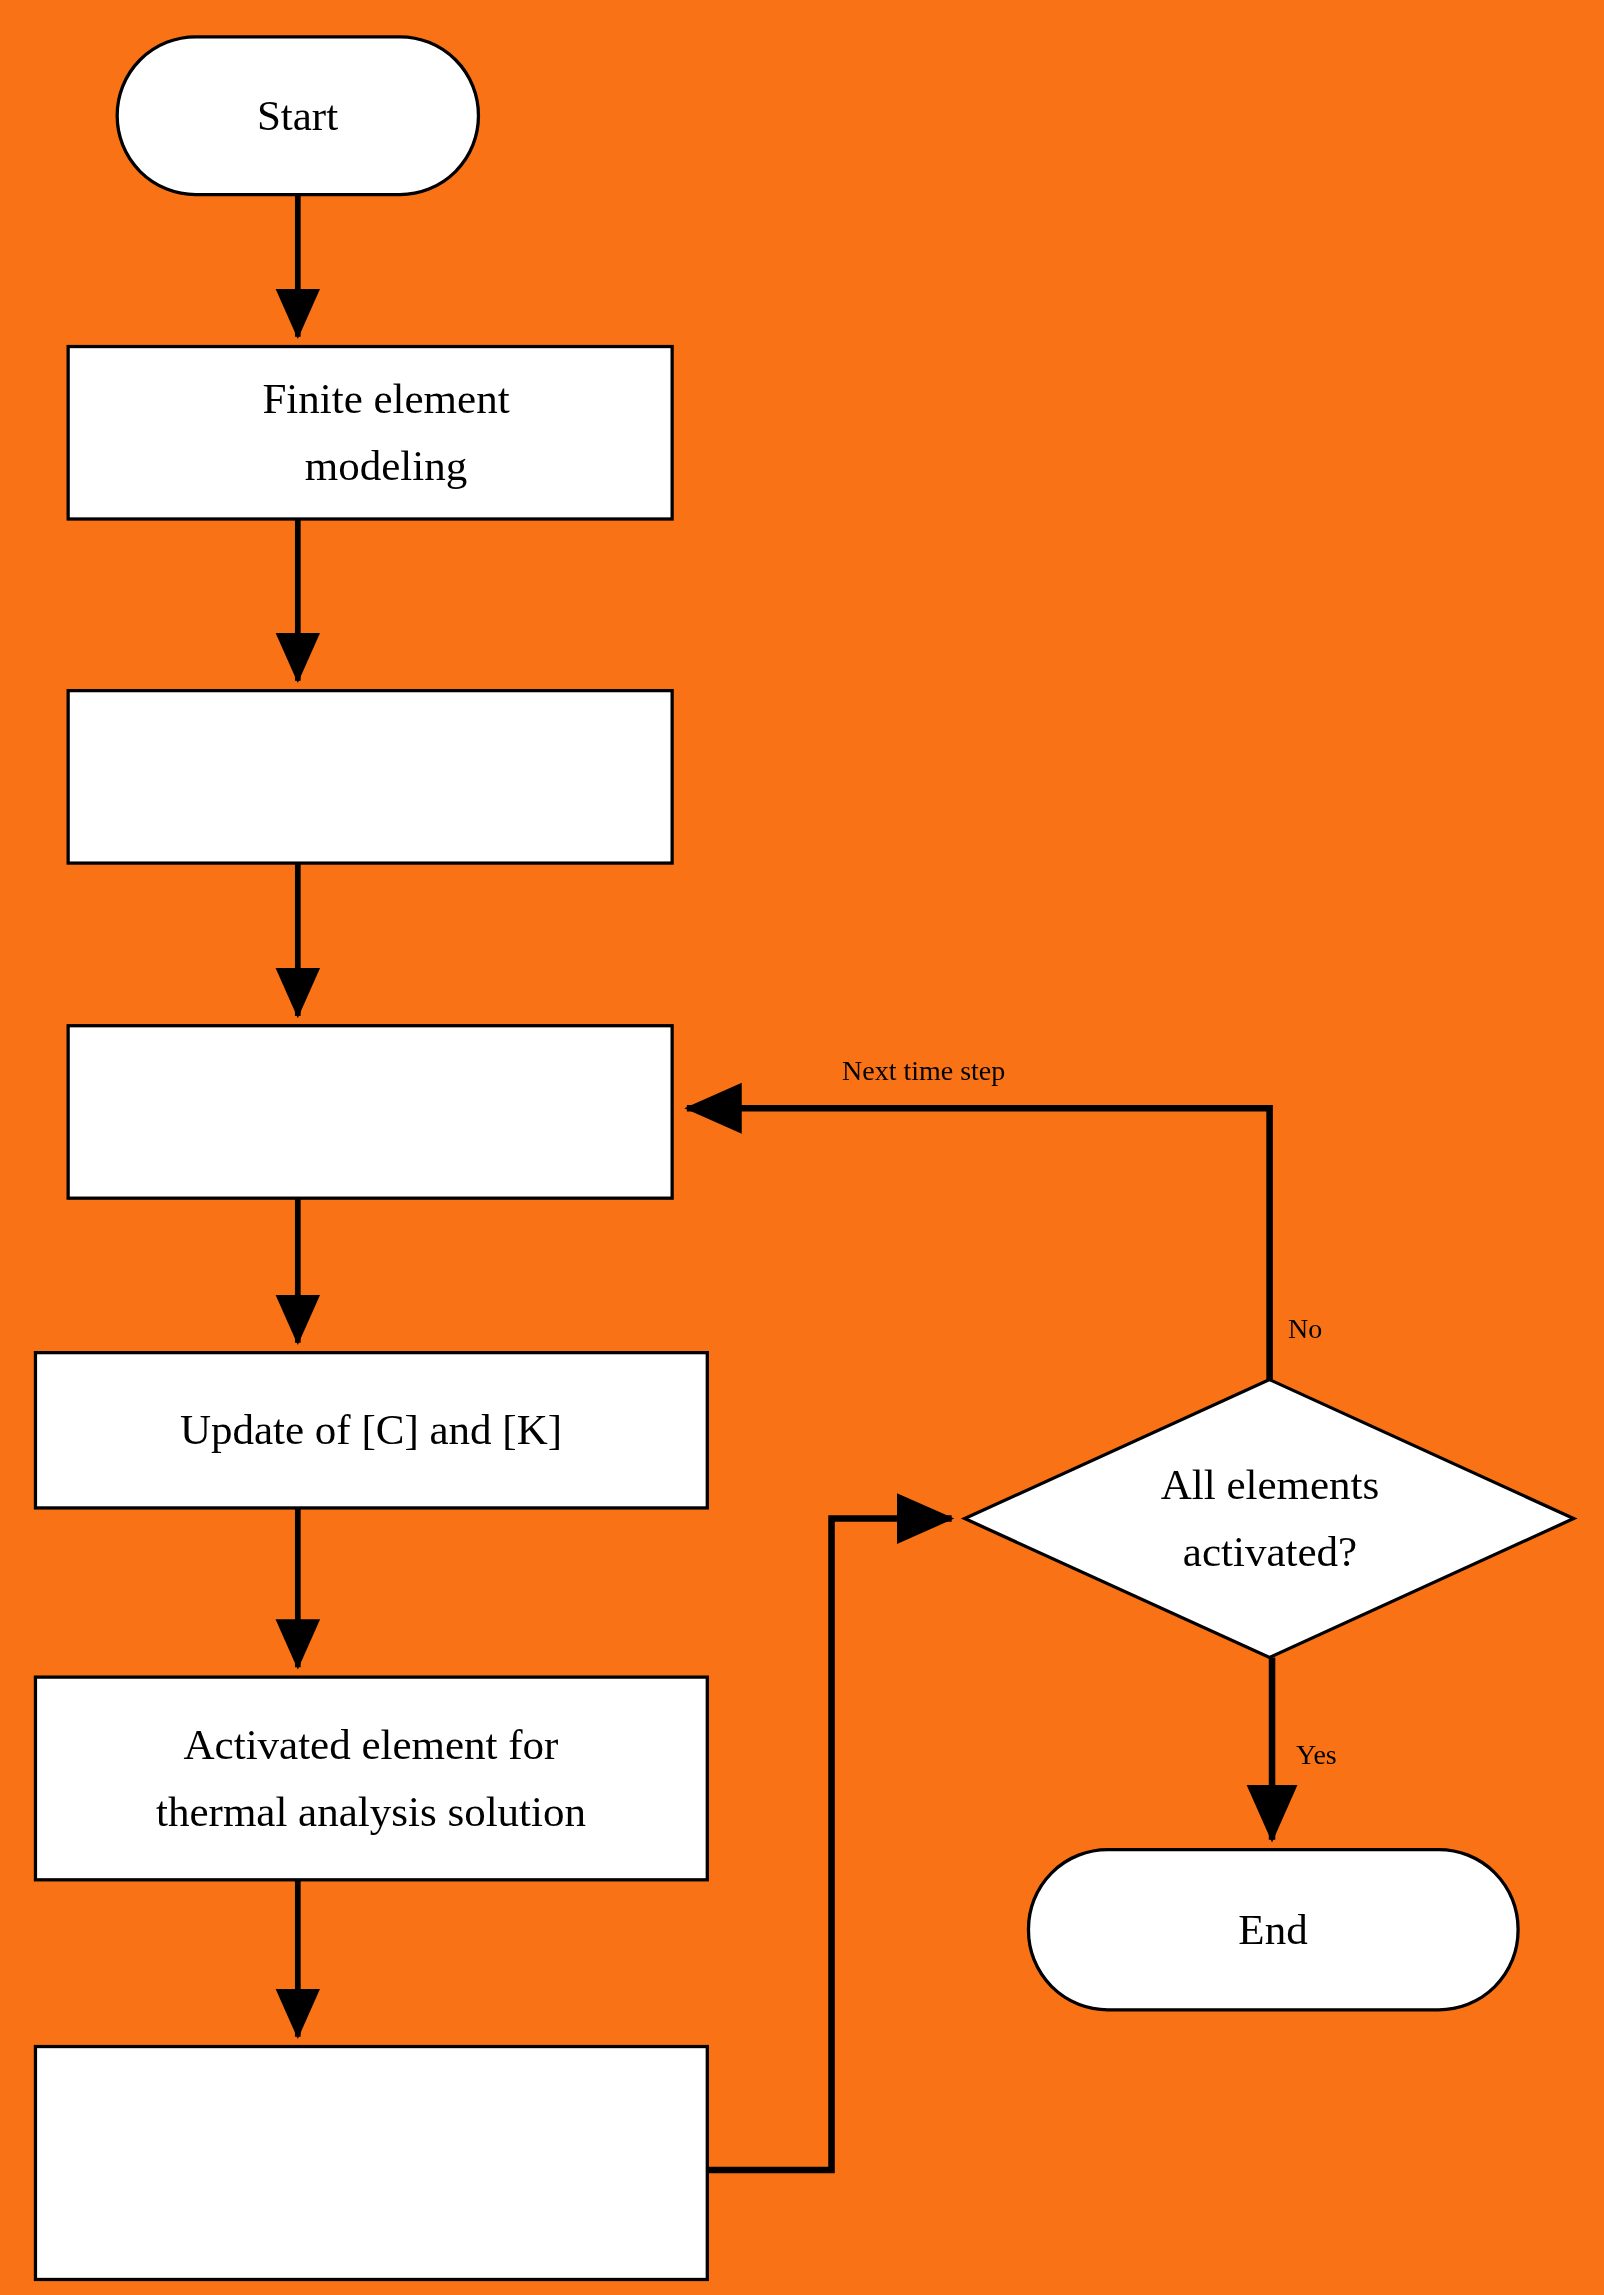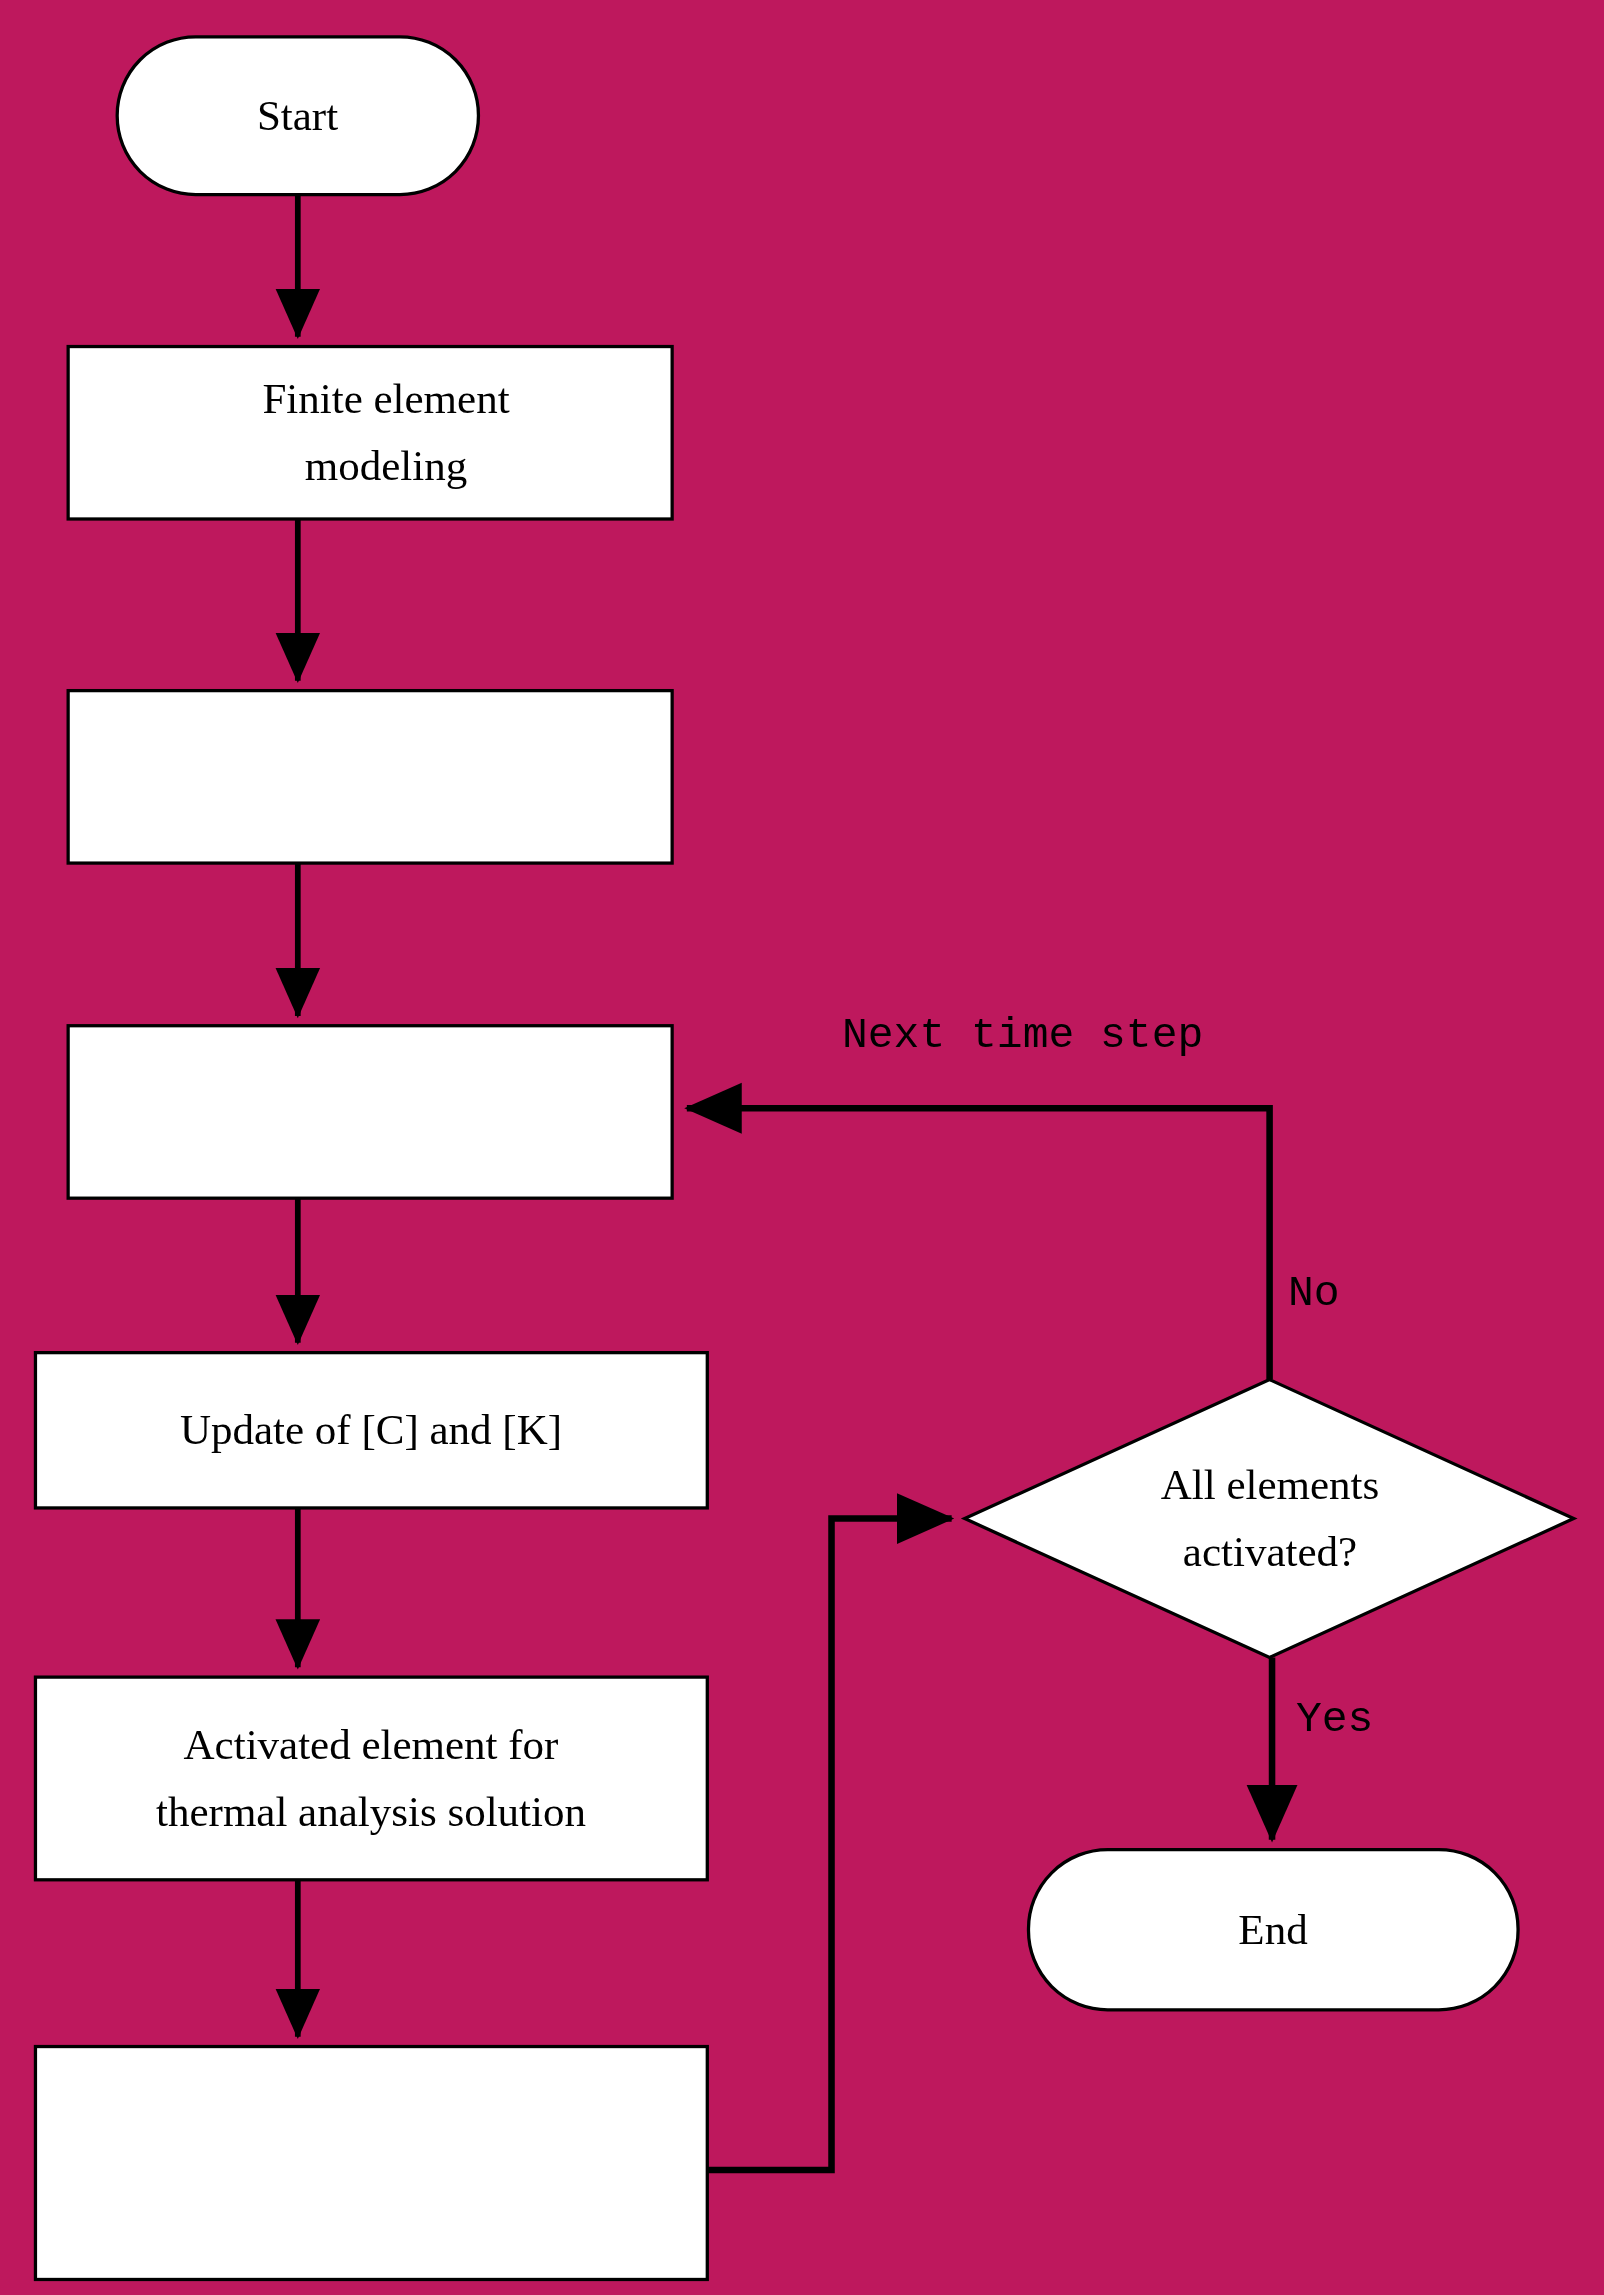--- a/index.html
+++ b/index.html
@@ -8,21 +8,21 @@
     padding: 0;
     background: #ffffff;
   }
   body {
     font-family: "Liberation Serif", "DejaVu Serif", serif;
   }
   #canvas {
     position: relative;
     width: 1605px;
     height: 2295px;
-    background: #be185d;
+    background: #f97316;
     overflow: hidden;
   }
   #flow-svg {
     position: absolute;
     top: 0;
     left: 0;
     width: 1605px;
     height: 2295px;
   }
   .node-label {
@@ -35,24 +35,25 @@
     font-family: "Liberation Serif", "DejaVu Serif", serif;
     font-size: 43px;
     line-height: 1.55;
     letter-spacing: 0px;
     pointer-events: none;
     white-space: pre-line;
   }
   .edge-label {
     position: absolute;
     color: #000000;
-    font-family: Liberation Mono, monospace;
-    font-size: 43px;
+    font-family: Liberation Serif, serif;
+    font-size: 28px;
     line-height: 1.1;
     white-space: nowrap;
+    margin-top: 44px;
   }
 </style>
 </head>
 <body>
 
 <div id="canvas">
 
   <svg id="flow-svg" viewBox="0 0 1963 2808" xmlns="http://www.w3.org/2000/svg">
     <defs>
       <marker id="arrowhead" markerWidth="9" markerHeight="9" refX="8.4" refY="4.5" orient="auto" markerUnits="strokeWidth">

